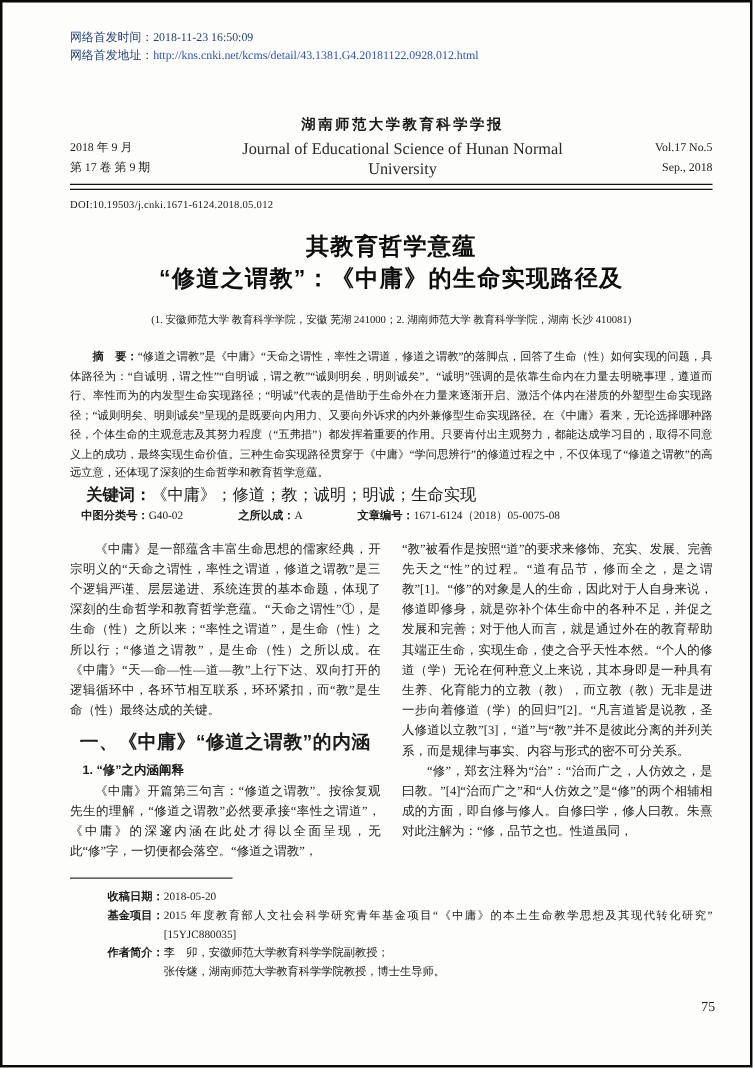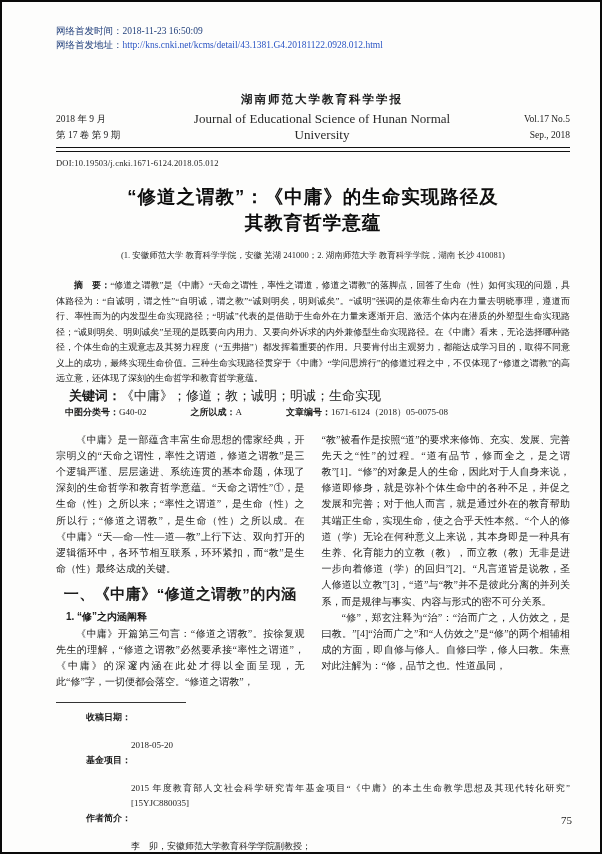--- a/index.html
+++ b/index.html
@@ -46,24 +46,24 @@
   .col p.indent{text-indent:2em;}
   .section{margin:9px 0 6px;text-align:center;font-family:"Liberation Sans","DejaVu Sans",sans-serif;
            font-size:15px;font-weight:bold;letter-spacing:.5px;}
   .subsection{margin:1px 0 1px;font-size:10px;font-weight:bold;text-indent:1em;
               font-family:"Liberation Sans","DejaVu Sans",sans-serif;}
   
   .footnote{margin-top:4px;font-size:9px;line-height:14.5px;}
   .fn-rule{width:130px;border-top:1px solid #333;margin-bottom:7px;}
   .fn-line{display:flex;padding-left:30px;margin-bottom:1px;}
   .fn-label{font-weight:bold;flex-shrink:0;white-space:nowrap;}
-  .fn-text{flex:1;text-align:justify;margin-top:28px;}
+  .fn-text{flex:1;text-align:justify;}
   .fn-row{display:block;}
   
-  .page-num{position:absolute;right:28px;bottom:26px;font-size:11px;}
+  .page-num{position:absolute;right:28px;bottom:40px;font-size:11px;}
 </style>
 </head>
 <body>
 
 <div class="page">
   <div class="inner">
 
     <div class="preheader">
       <div><span>网络首发时间：</span><span>2018-11-23 16:50:09</span></div>
       <div><span>网络首发地址：</span><a class="url" href="#">http://kns.cnki.net/kcms/detail/43.1381.G4.20181122.0928.012.html</a></div>
@@ -82,22 +82,22 @@
         <div>Vol.17 No.5</div>
         <div>Sep., 2018</div>
       </div>
     </div>
 
     <div class="double-rule"></div>
 
     <div class="doi">DOI:10.19503/j.cnki.1671-6124.2018.05.012</div>
 
     <h1 class="title">
+      <span class="t-line">其教育哲学意蕴</span>
       <span class="t-line">“修道之谓教”：《中庸》的生命实现路径及</span>
-      <span class="t-line">其教育哲学意蕴</span>
     </h1>
 
 
     <div class="affiliation">(1. 安徽师范大学 教育科学学院，安徽 芜湖 241000；2. 湖南师范大学 教育科学学院，湖南 长沙 410081)</div>
 
     <p class="abstract"><span class="lbl">摘　要：</span><span>“修道之谓教”是《中庸》“天命之谓性，率性之谓道，修道之谓教”的落脚点，回答了生命（性）如何实现的问题，具体路径为：“自诚明，谓之性”“自明诚，谓之教”“诚则明矣，明则诚矣”。“诚明”强调的是依靠生命内在力量去明晓事理，遵道而行、率性而为的内发型生命实现路径；“明诚”代表的是借助于生命外在力量来逐渐开启、激活个体内在潜质的外塑型生命实现路径；“诚则明矣、明则诚矣”呈现的是既要向内用力、又要向外诉求的内外兼修型生命实现路径。在《中庸》看来，无论选择哪种路径，个体生命的主观意志及其努力程度（“五弗措”）都发挥着重要的作用。只要肯付出主观努力，都能达成学习目的，取得不同意义上的成功，最终实现生命价值。三种生命实现路径贯穿于《中庸》“学问思辨行”的修道过程之中，不仅体现了“修道之谓教”的高远立意，还体现了深刻的生命哲学和教育哲学意蕴。</span></p>
 
     <p class="keywords"><span class="lbl">关键词：</span><span>《中庸》；修道；教；诚明；明诚；生命实现</span></p>
 
     <div class="clc-line">

